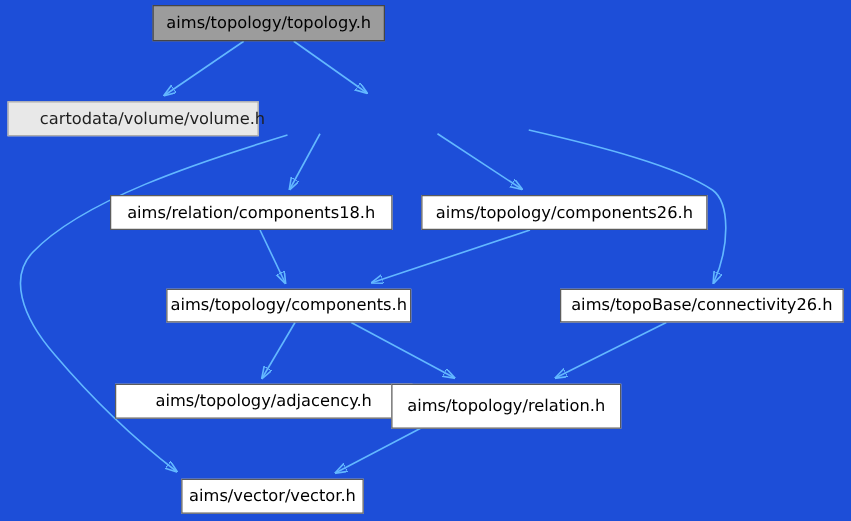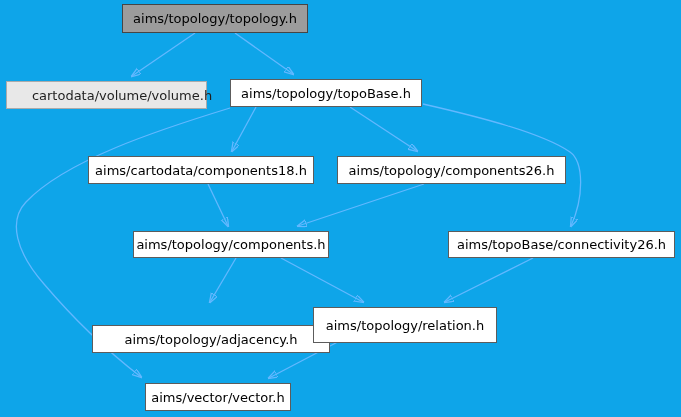--- a/index.html
+++ b/index.html
@@ -4,21 +4,21 @@
 <style>
   html, body {
     margin: 0;
     padding: 0;
     background: #ffffff;
   }
   .graph {
     position: relative;
     width: 681px;
     height: 417px;
-    background: #0ea5e9;
+    background: #1d4ed8;
     font-family: "DejaVu Sans", "Liberation Sans", sans-serif;
     overflow: hidden;
   }
   .edges {
     position: absolute;
     left: 0; top: 0;
     width: 681px; height: 417px;
     pointer-events: none;
   }
   .edges path {
@@ -74,29 +74,28 @@
     <path d="M236,258 L210,302" marker-end="url(#arrow)"></path>
     <path d="M281,258 L363,302" marker-end="url(#arrow)"></path>
     <path d="M533,258 L445,302" marker-end="url(#arrow)"></path>
     <path d="M351,335 L269,378" marker-end="url(#arrow)"></path>
   </svg>
 
   <div class="node node-main" style="left:122px; top:4px; width:186px; height:29px;">aims/topology/topology.h</div>
 
   <div class="node node-ext" style="left:6px; top:81px; width:201px; height:28px;">cartodata/volume/volume.h</div>
 
-  <div class="node" style="left:230px; top:79px; width:192px; height:28px;">aims/topology/topoBase.h</div>
 
-  <div class="node" style="left:88px; top:156px; width:226px; height:28px;">aims/cartodata/components18.h</div>
+  <div class="node" style="left:88px; top:156px; width:226px; height:28px;">aims/relation/components18.h</div>
 
   <div class="node" style="left:337px; top:156px; width:229px; height:28px;">aims/topology/components26.h</div>
 
   <div class="node" style="left:133px; top:231px; width:196px; height:27px;">aims/topology/components.h</div>
 
   <div class="node" style="left:448px; top:231px; width:227px; height:27px;">aims/topoBase/connectivity26.h</div>
 
-  <div class="node" style="left:92px; top:325px; width:238px; height:28px;">aims/topology/adjacency.h</div>
+  <div class="node" style="left:92px; top:307px; width:238px; height:28px;">aims/topology/adjacency.h</div>
 
   <div class="node" style="left:313px; top:307px; width:184px; height:36px;">aims/topology/relation.h</div>
 
   <div class="node" style="left:145px; top:383px; width:146px; height:28px;">aims/vector/vector.h</div>
 
 </div>
 
 </body></html>

